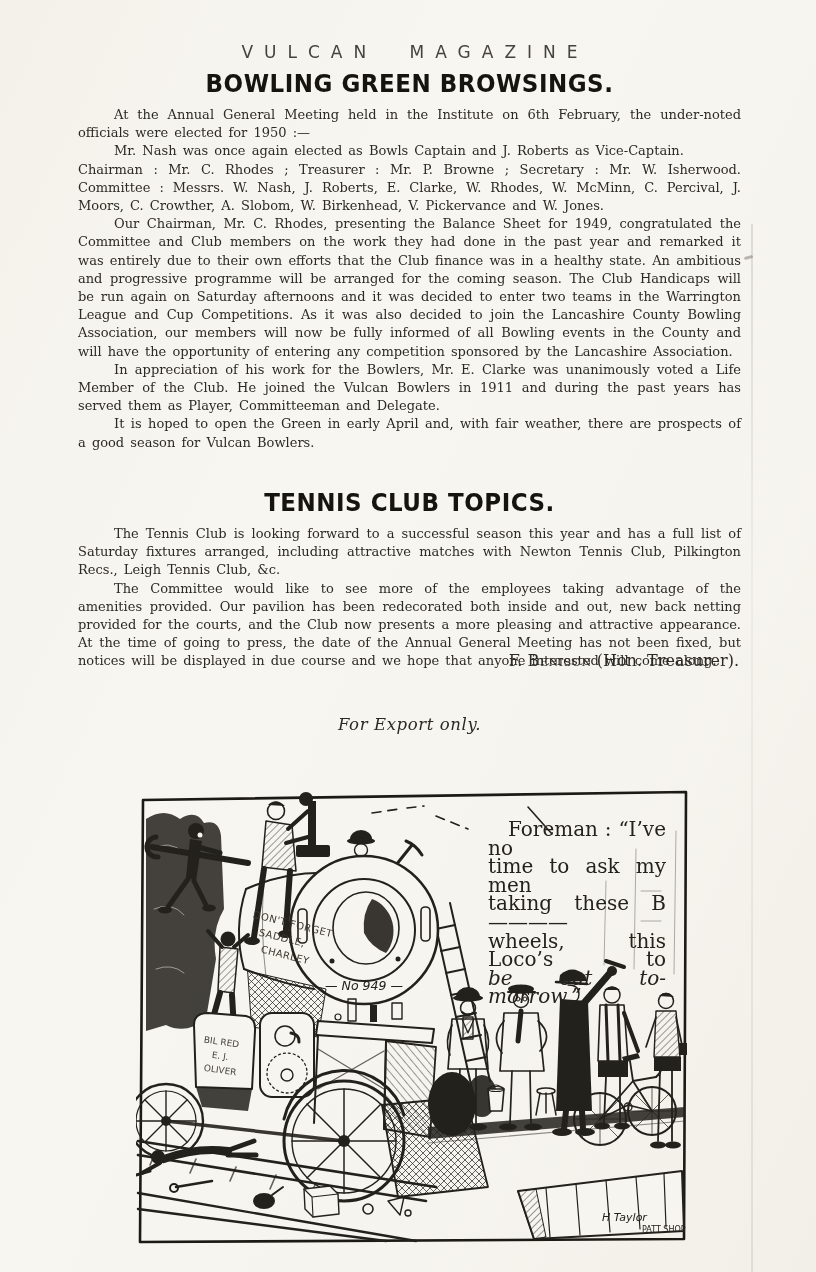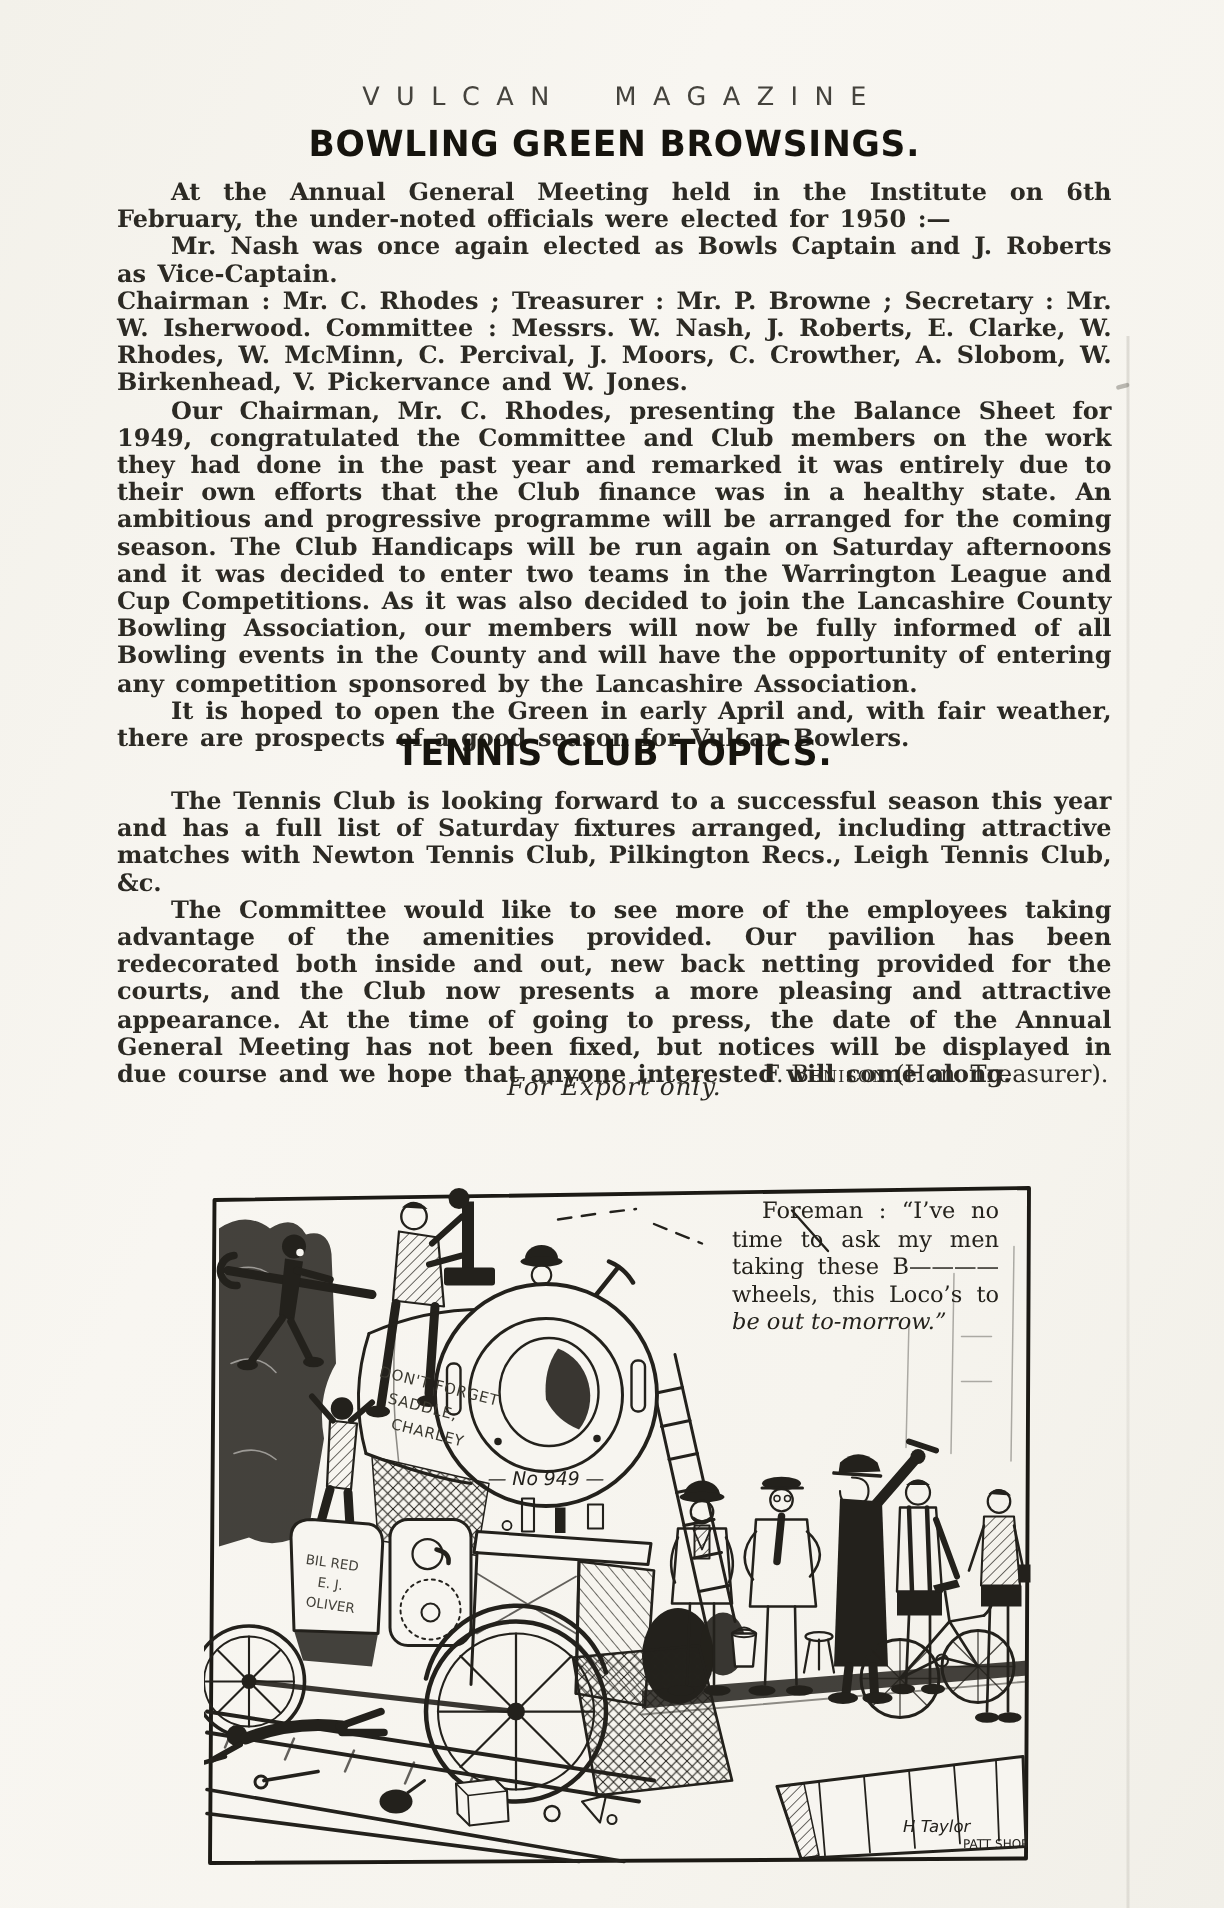--- a/index.html
+++ b/index.html
@@ -10,50 +10,50 @@
   }
   .page{
     position:relative;width:816px;height:1272px;overflow:hidden;
     background:linear-gradient(115deg,#f3f1ea 0%,#f8f6f1 35%,#f6f4ee 70%,#f1efe8 100%);
     color:#2c2a24;
   }
   .block{position:absolute;left:78px;width:663px;}
   .masthead{
     font-family:"DejaVu Sans",sans-serif;font-size:17px;font-weight:400;
     letter-spacing:11px;word-spacing:16px;text-indent:11px;
-    color:#45433d;text-align:center;margin:13px 0 9px 0;
+    color:#45433d;text-align:center;margin:0 0 9px 0;
   }
   .headline{
     font-family:"DejaVu Sans",sans-serif;font-weight:bold;font-size:23px;
     letter-spacing:.5px;color:#16140e;text-align:center;margin:0 0 9px 0;
     transform:scaleY(1.04);
   }
   p.body{
-    margin:0;font-size:16px;line-height:18.2px;text-align:justify;
-    word-spacing:2px;color:#2c2a24;font-weight:bold;
+    margin:0;font-size:13px;line-height:18.2px;text-align:justify;
+    word-spacing:2px;color:#2c2a24;
   }
   .indent{text-indent:36px;}
   .gap{margin-top:3px;}
   .sigrow{
     text-align:right;margin-top:-18.2px;padding-right:2px;
     font-size:16px;line-height:18.2px;color:#2c2a24;
   }
   .sigrow .sc{font-variant:small-caps;letter-spacing:.6px;}
   .notice-block{top:694px;}
   .caption{
     position:absolute;left:78px;top:715px;width:663px;text-align:center;
     font-size:16.5px;font-style:italic;letter-spacing:.6px;color:#2b2923;
   }
   .cartoon{
     position:absolute;left:136px;top:789px;width:556px;height:458px;
   }
   .cartoon svg{position:absolute;left:0;top:0;width:556px;height:458px;}
   .speech{
-    position:absolute;top:9px;right:26px;width:178px;
-    font-size:15px;line-height:18.6px;color:#24221c;
+    position:absolute;top:31px;right:26px;width:178px;
+    font-size:20px;line-height:18.6px;color:#24221c;
   }
   .speech-line{text-align:justify;text-align-last:justify;}
   .speech-line.first{text-indent:20px;}
   .speech-line.last{text-align-last:left;font-style:italic;}
   .crease{
     position:absolute;left:751px;top:224px;width:2px;height:1048px;
     background:linear-gradient(to bottom,rgba(90,85,72,.16),rgba(90,85,72,.05) 35%,rgba(90,85,72,.12));
   }
   .tick{
     position:absolute;left:744px;top:256px;width:9px;height:3px;
@@ -65,20 +65,21 @@
 
 <div class="page">
 
   <div class="block" style="top:42px;">
     <div class="masthead">VULCAN MAGAZINE</div>
     <div class="headline">BOWLING GREEN BROWSINGS.</div>
     <p class="body indent">At the Annual General Meeting held in the Institute on 6th February, the under-noted officials were elected for 1950 :—</p>
     <p class="body indent gap">Mr. Nash was once again elected as Bowls Captain and J. Roberts as Vice-Captain.</p>
     <p class="body">Chairman : Mr. C. Rhodes ; Treasurer : Mr. P. Browne ; Secretary : Mr. W. Isherwood. Committee : Messrs. W. Nash, J. Roberts, E. Clarke, W. Rhodes, W. McMinn, C. Percival, J. Moors, C. Crowther, A. Slobom, W. Birkenhead, V. Pickervance and W. Jones.</p>
     <p class="body indent gap">Our Chairman, Mr. C. Rhodes, presenting the Balance Sheet for 1949, congratulated the Committee and Club members on the work they had done in the past year and remarked it was entirely due to their own efforts that the Club finance was in a healthy state. An ambitious and progressive programme will be arranged for the coming season. The Club Handicaps will be run again on Saturday afternoons and it was decided to enter two teams in the Warrington League and Cup Competitions. As it was also decided to join the Lancashire County Bowling Association, our members will now be fully informed of all Bowling events in the County and will have the opportunity of entering any competition sponsored by the Lancashire Association.</p>
+    <p class="body indent gap">In appreciation of his work for the Bowlers, Mr. E. Clarke was unanimously voted a Life Member of the Club. He joined the Vulcan Bowlers in 1911 and during the past years has served them as Player, Committeeman and Delegate.</p>
     <p class="body indent gap">It is hoped to open the Green in early April and, with fair weather, there are prospects of a good season for Vulcan Bowlers.</p>
   </div>
 
   <div class="block" style="top:490px;">
     <div class="headline">TENNIS CLUB TOPICS.</div>
     <p class="body indent">The Tennis Club is looking forward to a successful season this year and has a full list of Saturday fixtures arranged, including attractive matches with Newton Tennis Club, Pilkington Recs., Leigh Tennis Club, &amp;c.</p>
     <p class="body indent gap">The Committee would like to see more of the employees taking advantage of the amenities provided. Our pavilion has been redecorated both inside and out, new back netting provided for the courts, and the Club now presents a more pleasing and attractive appearance. At the time of going to press, the date of the Annual General Meeting has not been fixed, but notices will be displayed in due course and we hope that anyone interested will come along.</p>
     <div class="sigrow"><span>F. </span><span class="sc">Benison</span><span> (Hon. Treasurer).</span></div>
   </div>
 

